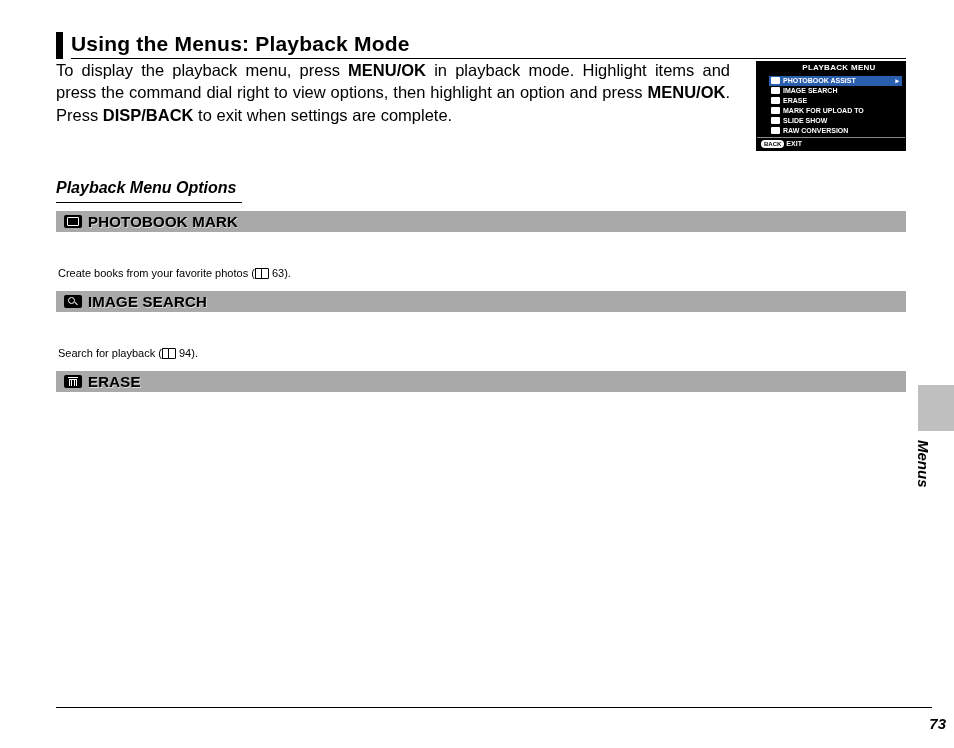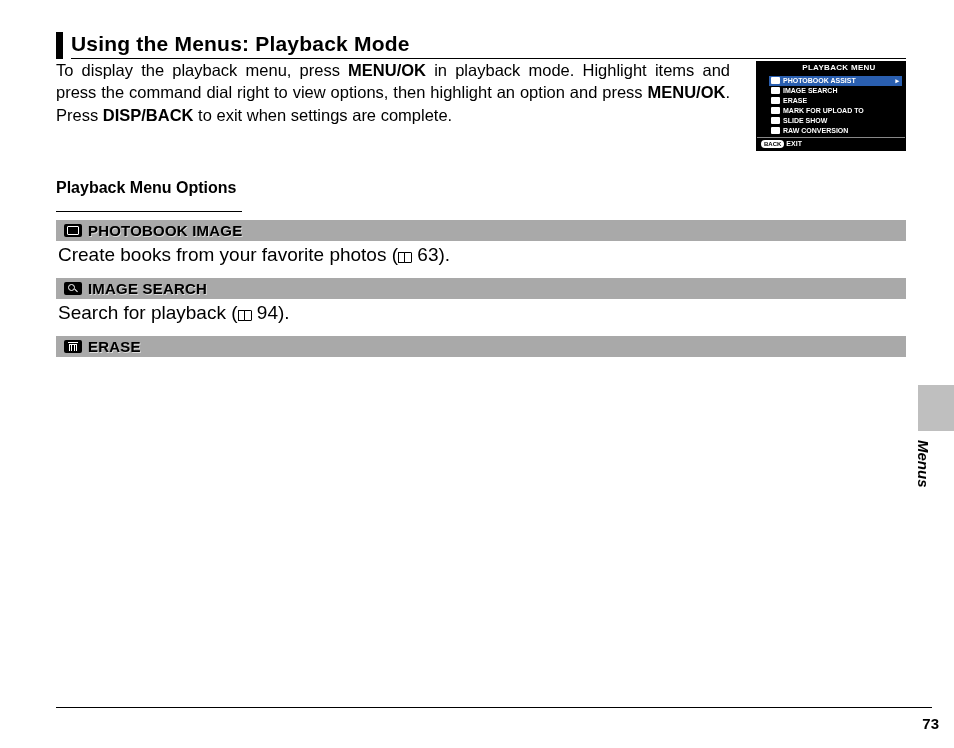--- a/index.html
+++ b/index.html
@@ -118,28 +118,29 @@
     border-radius: 4px;
     padding: 0 3px;
     font-size: 6px;
     line-height: 8px;
     height: 8px;
     vertical-align: middle;
     margin-right: 2px;
   }
 
   .subhead {
+    font-style: italic;
     font-weight: 700;
     font-size: 16px;
     border-bottom: 1.5px solid #000;
     display: inline-block;
     margin-top: 28px;
     margin-bottom: 4px;
     padding-right: 6px;
-    padding-bottom: 14px;
+    padding-bottom: 5px;
   }
 
   .option-bar {
     background: #a9a9a9;
     padding: 2px 8px 2px 8px;
     display: flex;
     align-items: center;
     gap: 6px;
     margin-top: 4px;
   }
@@ -188,22 +189,23 @@
     background: #fff;
   }
   .option-label {
     font-weight: 700;
     font-size: 15px;
     letter-spacing: 0.2px;
     color: #000;
     text-shadow: 0.7px 0.7px 0 rgba(255,255,255,0.6), -0.5px -0.5px 0 rgba(0,0,0,0.2);
   }
   .option-desc {
-    font-size: 19px;
+    font-size: 11px;
     padding: 3px 0 8px 2px;
+    margin-top: 32px;
   }
   .page-ref-icon {
     display: inline-block;
     width: 14px; height: 10px;
     vertical-align: -1px;
     position: relative;
   }
   .page-ref-icon::before, .page-ref-icon::after {
     content: "";
     position: absolute;
@@ -284,21 +286,21 @@
         <span class="lcd-back-pill">BACK</span><span>EXIT</span>
       </div>
     </div>
   </div>
 
   <div class="subhead">Playback Menu Options</div>
 
   
   <div class="option-bar">
     <span class="opt-icon book"></span>
-    <span class="option-label">PHOTOBOOK IMAGE</span>
+    <span class="option-label">PHOTOBOOK MARK</span>
   </div>
   <div class="option-desc">
     <span>Create books from your favorite photos (</span><span class="page-ref-icon"></span><span> 63</span><span>).</span>
   </div>
 
   
   <div class="option-bar">
     <span class="opt-icon search"></span>
     <span class="option-label">IMAGE SEARCH</span>
   </div>
@@ -309,15 +311,15 @@
   
   <div class="option-bar">
     <span class="opt-icon trash"></span>
     <span class="option-label">ERASE</span>
   </div>
 
   <div class="side-tab"></div>
   <div class="side-label">Menus</div>
 
   <div class="page-num-line"></div>
-  <div style="position:absolute; right:15px; bottom:16px; font-weight:700; font-size:15px;">73</div>
+  <div style="position:absolute; right:8px; bottom:16px; font-weight:700; font-style:italic; font-size:15px;">73</div>
 
 </div>
 
 </body></html>

